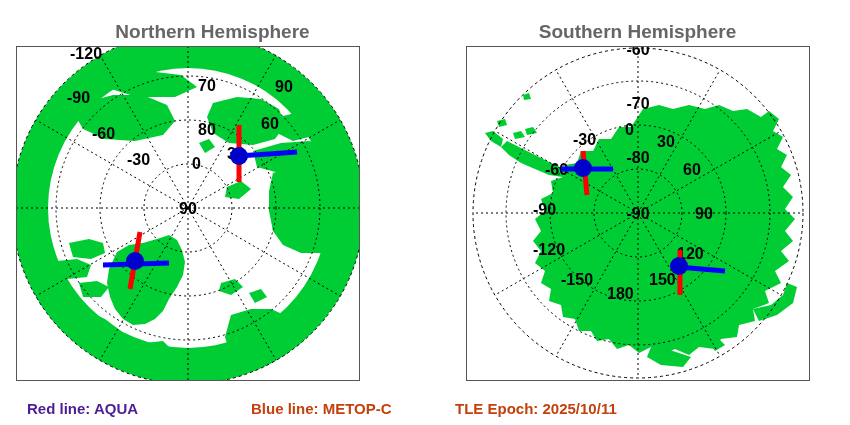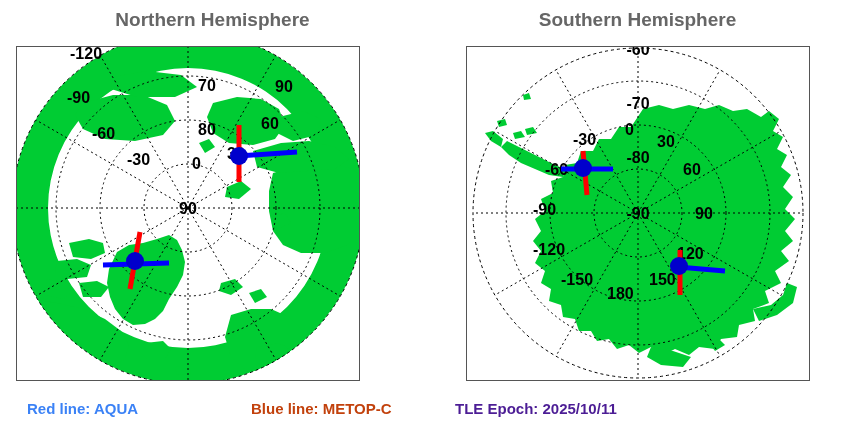--- a/index.html
+++ b/index.html
@@ -2,38 +2,38 @@
 <html><head>
 <meta charset="utf-8">
 <style>
   html,body{margin:0;padding:0;background:#ffffff;}
   body{width:850px;height:425px;overflow:hidden;font-family:"Liberation Sans",sans-serif;}
   .page{position:relative;width:850px;height:425px;background:#fff;}
   .panel{position:absolute;top:0;width:425px;height:425px;}
   .panel.left{left:0;}
   .panel.right{left:425px;}
   .panel-title{
-    position:absolute;top:8px;left:0;width:425px;text-align:center;
+    position:absolute;top:20px;left:0;width:425px;text-align:center;
     font-family:"Liberation Sans",sans-serif;font-size:19px;font-weight:bold;
     color:#666666;letter-spacing:0px;line-height:24px;
   }
   .plot-frame{
     position:absolute;left:16px;top:46px;width:344px;height:335px;
     border:1px solid #555555;box-sizing:border-box;background:#ffffff;
   }
   .panel.right .plot-frame{left:41px;}
   .plot-svg{position:absolute;left:0;top:0;}
   .footer{position:absolute;left:0;top:396px;width:850px;height:29px;}
   .legend-item{
     position:absolute;font-family:"Liberation Sans",sans-serif;
     font-size:15px;font-weight:bold;white-space:nowrap;
   }
-  .legend-red{left:27px;top:4px;color:#3b82f6;}
+  .legend-red{left:27px;top:4px;color:#4c1d95;}
   .legend-blue{left:251px;top:4px;color:#c2410c;}
-  .legend-epoch{left:455px;top:4px;color:#4c1d95;}
+  .legend-epoch{left:455px;top:4px;color:#c2410c;}
   text{font-family:"Liberation Sans",sans-serif;}
 </style>
 </head>
 <body>
 
 <div class="page">
 
   <div class="panel left">
     <div class="panel-title">Northern Hemisphere</div>
     <div class="plot-frame">

